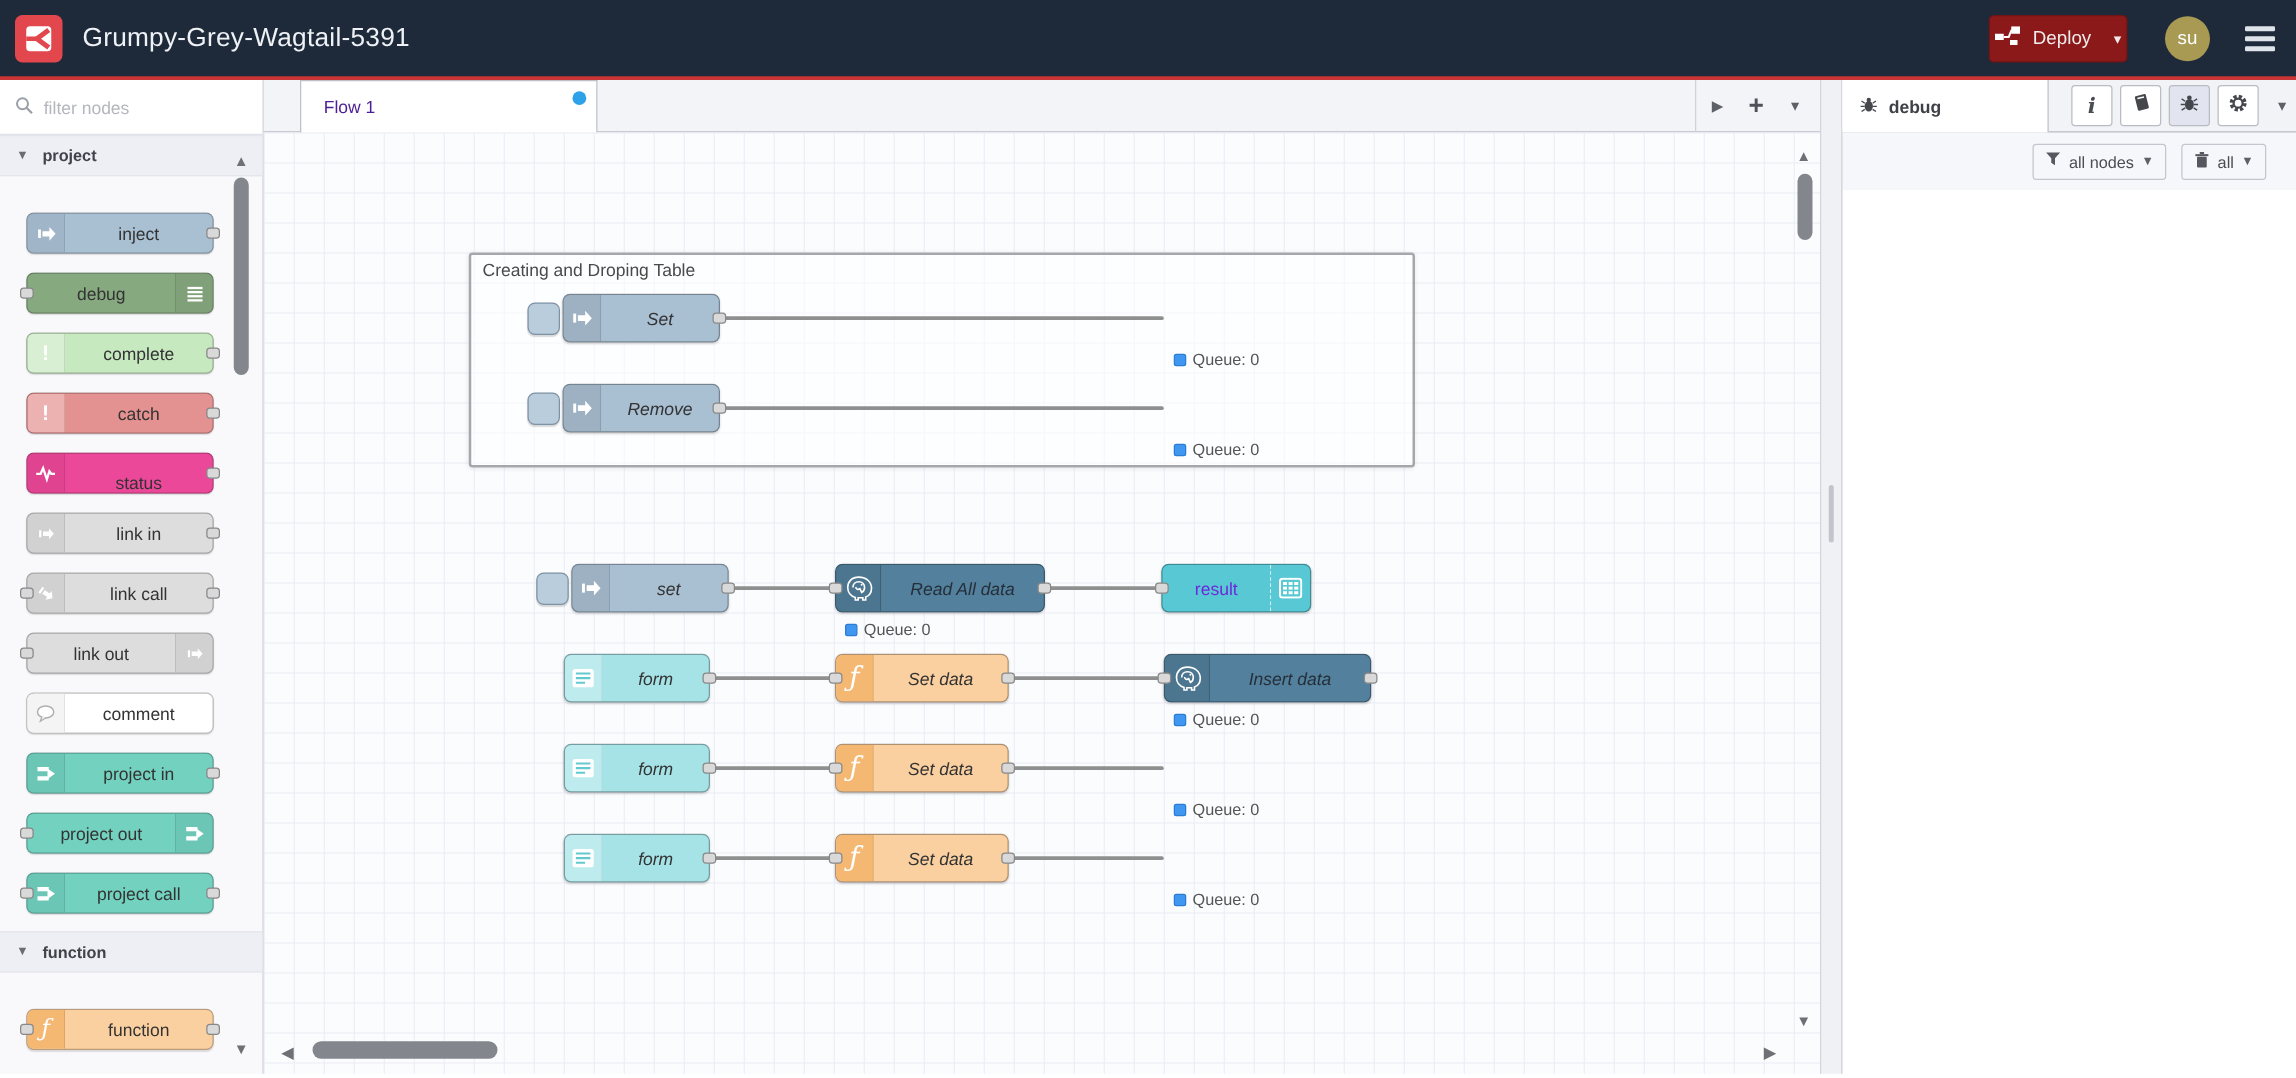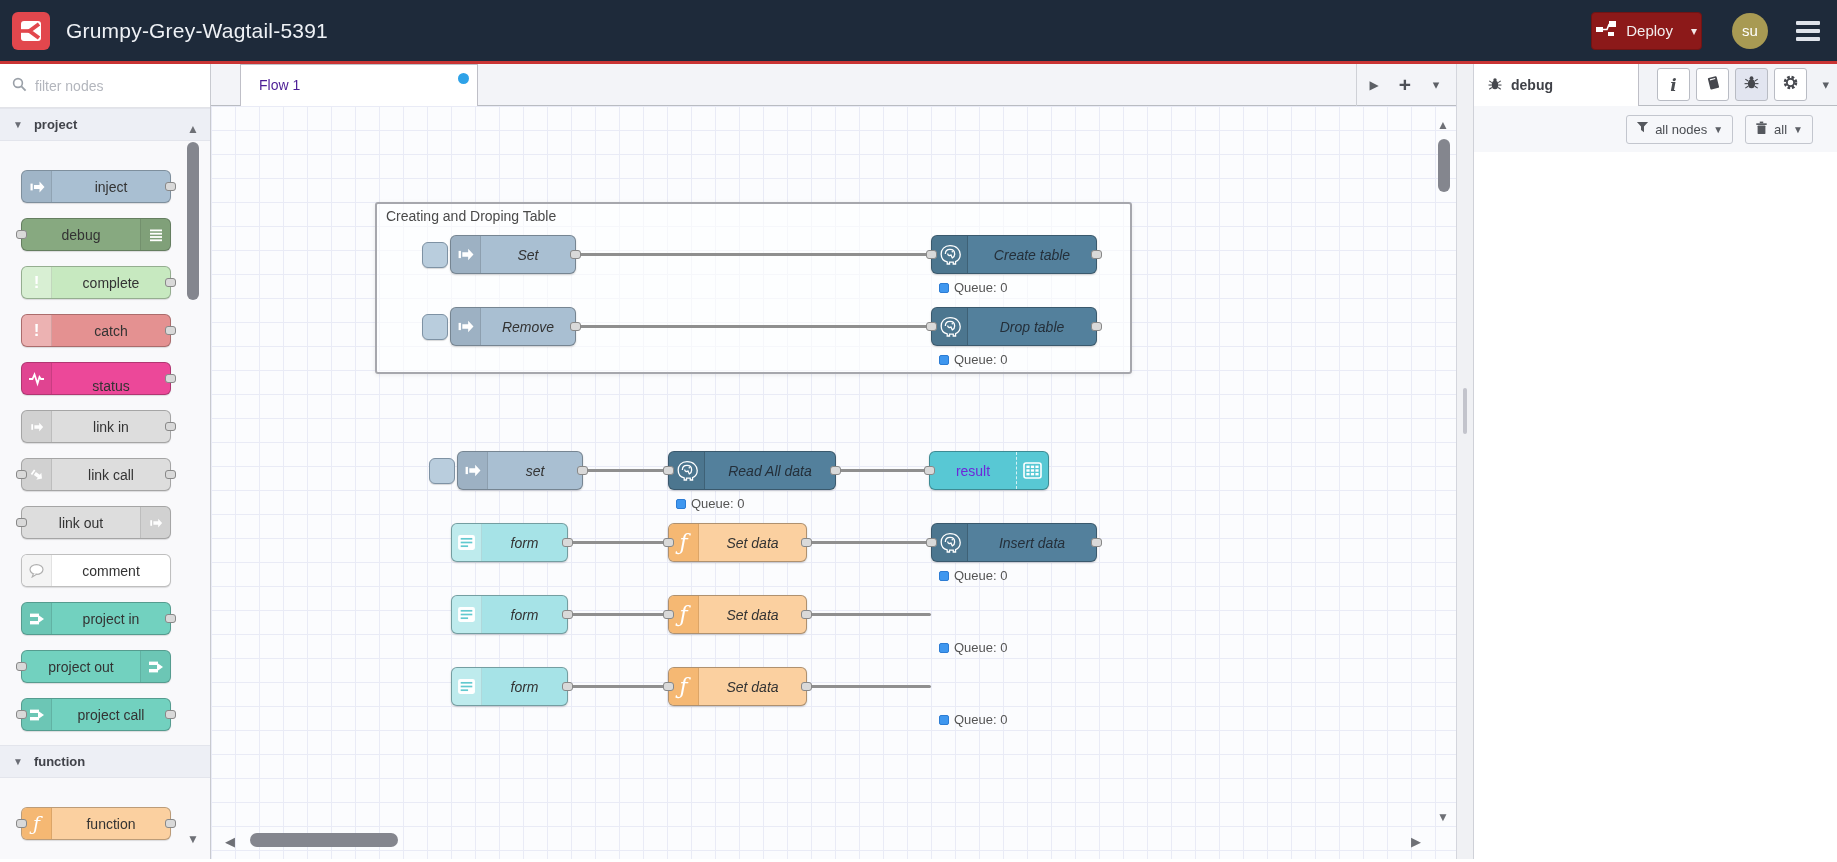--- a/index.html
+++ b/index.html
@@ -336,59 +336,35 @@
         <span class="inj-btn"></span>
         <span class="ir">
             <svg width="17" height="17" viewBox="0 0 16 16">
               <rect x="1.5" y="4.6" width="2.2" height="6.8" fill="#fff"></rect>
               <path d="M10.5 2.5 15.5 8 10.5 13.5 v-3.4 H5 V5.9 h5.5 z" fill="#fff"></path>
             </svg>
           </span>
         <span class="lb it">Set</span>
         <i class="port out"></i>
       </div>
-      <div class="cnode c-pg" style="left:720px;top:129px;width:166px">
-        <span class="ir">
-            <svg width="26" height="26" viewBox="0 0 28 28" fill="none" stroke="#fff" stroke-width="1.4">
-              <path d="M14 4 C8 4 4.5 8 4.5 13 c0 4 2.5 7.5 6.5 8.5 l0 2.2 h2.5 v-2 h4 v2 H20 v-2.5 c3-1.2 5-4.2 5-7.7 0-5-4-9.5-11-9.5 z"></path>
-              <path d="M9 13 c0-3 2-5 5-5 3 0 5 2 5 5 0 2-1 3.5-2.5 4.2 L15 14 c-1.5 1-3.5 .5-3.5-1.5"></path>
-              <circle cx="16.5" cy="10.5" r=".9" fill="#fff" stroke="none"></circle>
-            </svg>
-          </span>
-        <span class="lb it">Create table</span>
-        <i class="port in"></i>
-        <i class="port out"></i>
-      </div>
       <div class="status" style="left:728px;top:174px">
         <i class="sdot"></i>
         <span>Queue: 0</span>
       </div>
 
       <div class="wire" style="left:365px;top:219px;width:355px"></div>
       <div class="cnode c-inject" style="left:239px;top:201px;width:126px">
         <span class="inj-btn"></span>
         <span class="ir">
             <svg width="17" height="17" viewBox="0 0 16 16">
               <rect x="1.5" y="4.6" width="2.2" height="6.8" fill="#fff"></rect>
               <path d="M10.5 2.5 15.5 8 10.5 13.5 v-3.4 H5 V5.9 h5.5 z" fill="#fff"></path>
             </svg>
           </span>
         <span class="lb it">Remove</span>
-        <i class="port out"></i>
-      </div>
-      <div class="cnode c-pg" style="left:720px;top:201px;width:166px">
-        <span class="ir">
-            <svg width="26" height="26" viewBox="0 0 28 28" fill="none" stroke="#fff" stroke-width="1.4">
-              <path d="M14 4 C8 4 4.5 8 4.5 13 c0 4 2.5 7.5 6.5 8.5 l0 2.2 h2.5 v-2 h4 v2 H20 v-2.5 c3-1.2 5-4.2 5-7.7 0-5-4-9.5-11-9.5 z"></path>
-              <path d="M9 13 c0-3 2-5 5-5 3 0 5 2 5 5 0 2-1 3.5-2.5 4.2 L15 14 c-1.5 1-3.5 .5-3.5-1.5"></path>
-              <circle cx="16.5" cy="10.5" r=".9" fill="#fff" stroke="none"></circle>
-            </svg>
-          </span>
-        <span class="lb it">Drop table</span>
-        <i class="port in"></i>
         <i class="port out"></i>
       </div>
       <div class="status" style="left:728px;top:246px">
         <i class="sdot"></i>
         <span>Queue: 0</span>
       </div>
 
 
       <div class="wire" style="left:372px;top:363px;width:85px"></div>
       <div class="wire" style="left:625px;top:363px;width:93px"></div>

